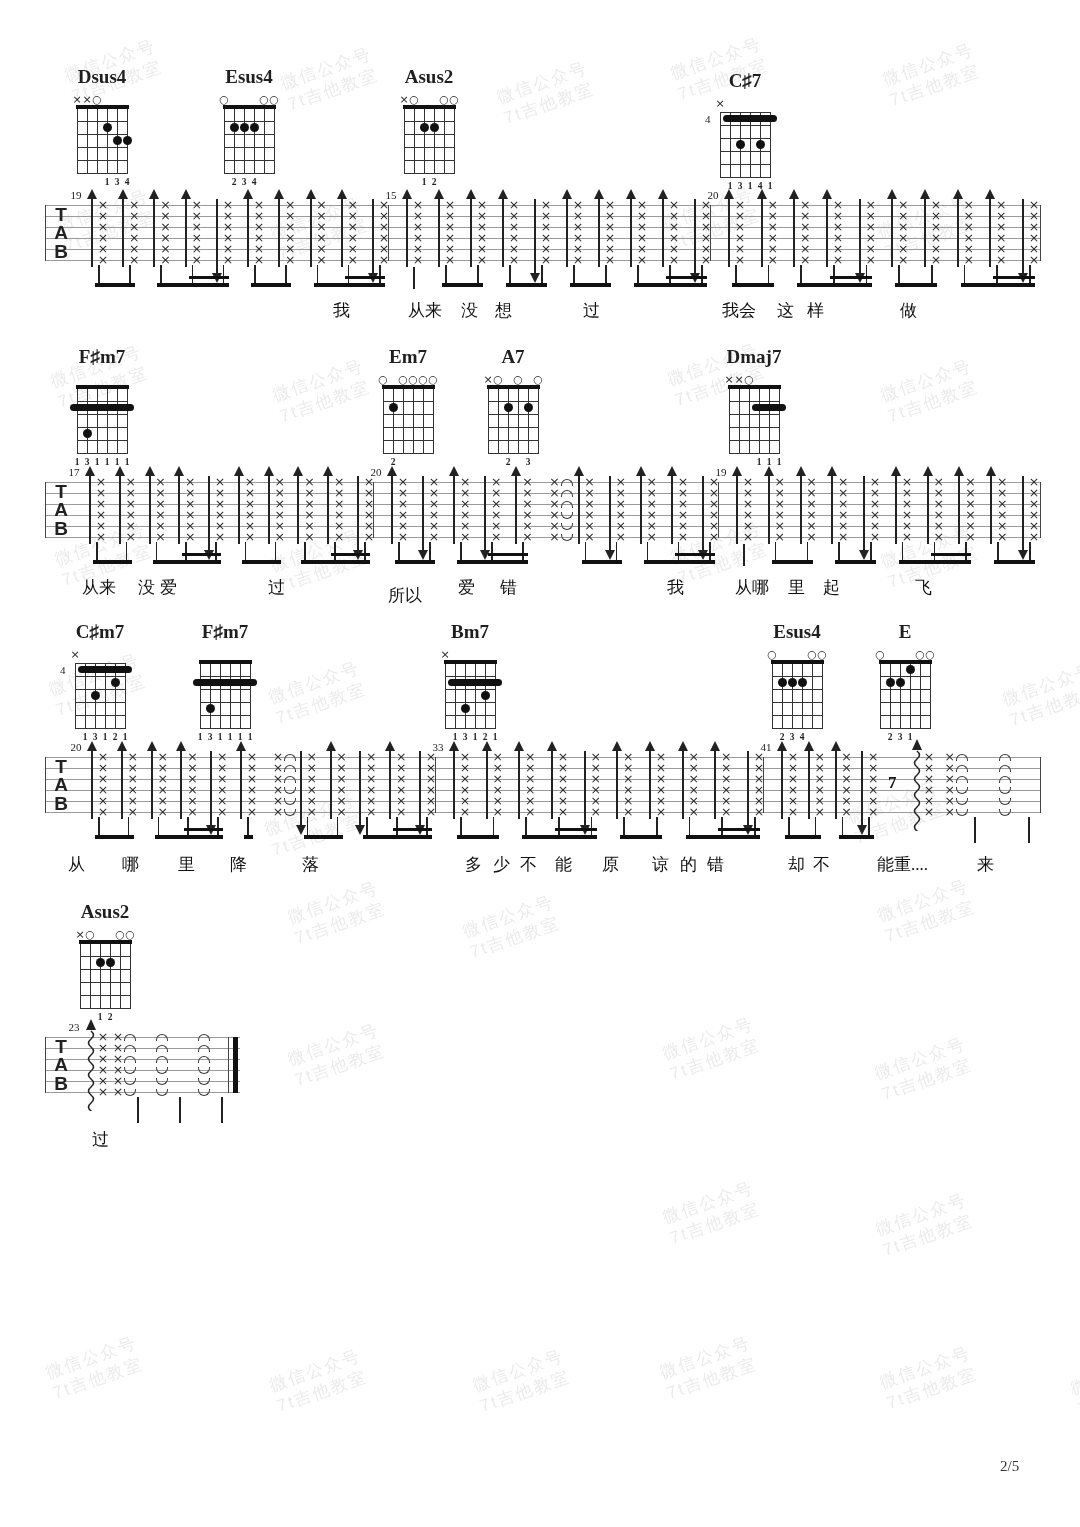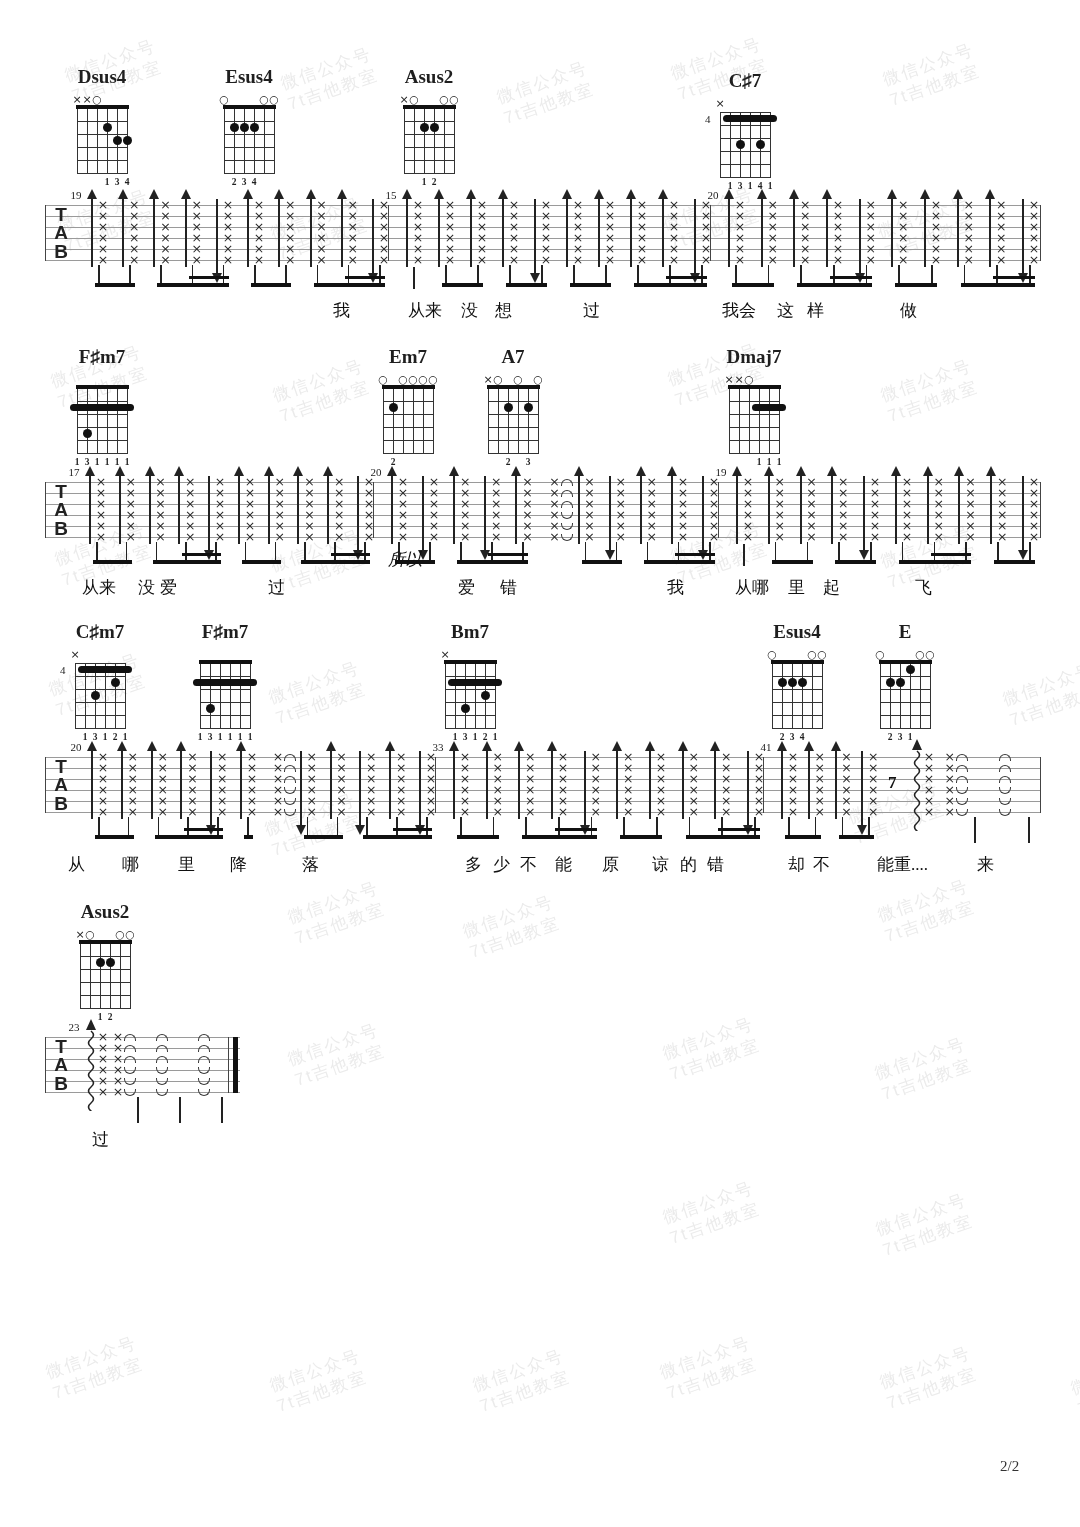--- a/index.html
+++ b/index.html
@@ -37,21 +37,21 @@
   .cdot{position:absolute;width:9px;height:9px;border-radius:50%;background:#111;}
   .cbarre{position:absolute;height:7px;border-radius:4px;background:#111;}
   .cfing{position:absolute;width:12px;text-align:center;font-size:9.5px;font-weight:bold;}
   .cpos{position:absolute;font-size:11px;}
   .pagenum{position:absolute;left:1000px;top:1458px;font-size:15px;color:#333;}
 </style>
 </head>
 <body>
 
 <div id="sheet">
-  <div class="pagenum">2/2</div>
+  <div class="pagenum">2/5</div>
 <div class="wm" style="left: 62px; top: 66px; color: rgb(235, 235, 235);">
       <div>微信公众号</div>
       <div>7t吉他教室</div>
     </div>
     <div class="wm" style="left: 278px; top: 74px; color: rgb(235, 235, 235);">
       <div>微信公众号</div>
       <div>7t吉他教室</div>
     </div>
     <div class="wm" style="left: 494px; top: 88px; color: rgb(235, 235, 235);">
       <div>微信公众号</div>
@@ -1280,21 +1280,21 @@
     <div class="stem" style="left: 933.667px; top: 542px; height: 18px;"></div>
     <div class="stem" style="left: 965.444px; top: 542px; height: 18px;"></div>
     <div class="beam2" style="left: 930.667px; top: 553px; width: 40.7778px;"></div>
     <div class="beam" style="left: 994.222px; top: 560px; width: 40.7778px;"></div>
     <div class="stem" style="left: 997.222px; top: 542px; height: 18px;"></div>
     <div class="stem" style="left: 1029px; top: 542px; height: 18px;"></div>
     <div class="lyric" style="left: 82px; top: 576px;">从来</div>
     <div class="lyric" style="left: 138px; top: 576px;">没</div>
     <div class="lyric" style="left: 160px; top: 576px;">爱</div>
     <div class="lyric" style="left: 268px; top: 576px;">过</div>
-    <div class="lyric" style="left: 388px; top: 548px; font-style: italic;">所以</div>
+    <div class="lyric" style="left: 388px; top: 584px;">所以</div>
     <div class="lyric" style="left: 458px; top: 576px;">爱</div>
     <div class="lyric" style="left: 500px; top: 576px;">错</div>
     <div class="lyric" style="left: 667px; top: 576px;">我</div>
     <div class="lyric" style="left: 735px; top: 576px;">从哪</div>
     <div class="lyric" style="left: 788px; top: 576px;">里</div>
     <div class="lyric" style="left: 823px; top: 576px;">起</div>
     <div class="lyric" style="left: 915px; top: 576px;">飞</div>
     <div class="hline" style="left: 45px; top: 757px; width: 995px;"></div>
     <div class="hline" style="left: 45px; top: 768px; width: 995px;"></div>
     <div class="hline" style="left: 45px; top: 779px; width: 995px;"></div>

